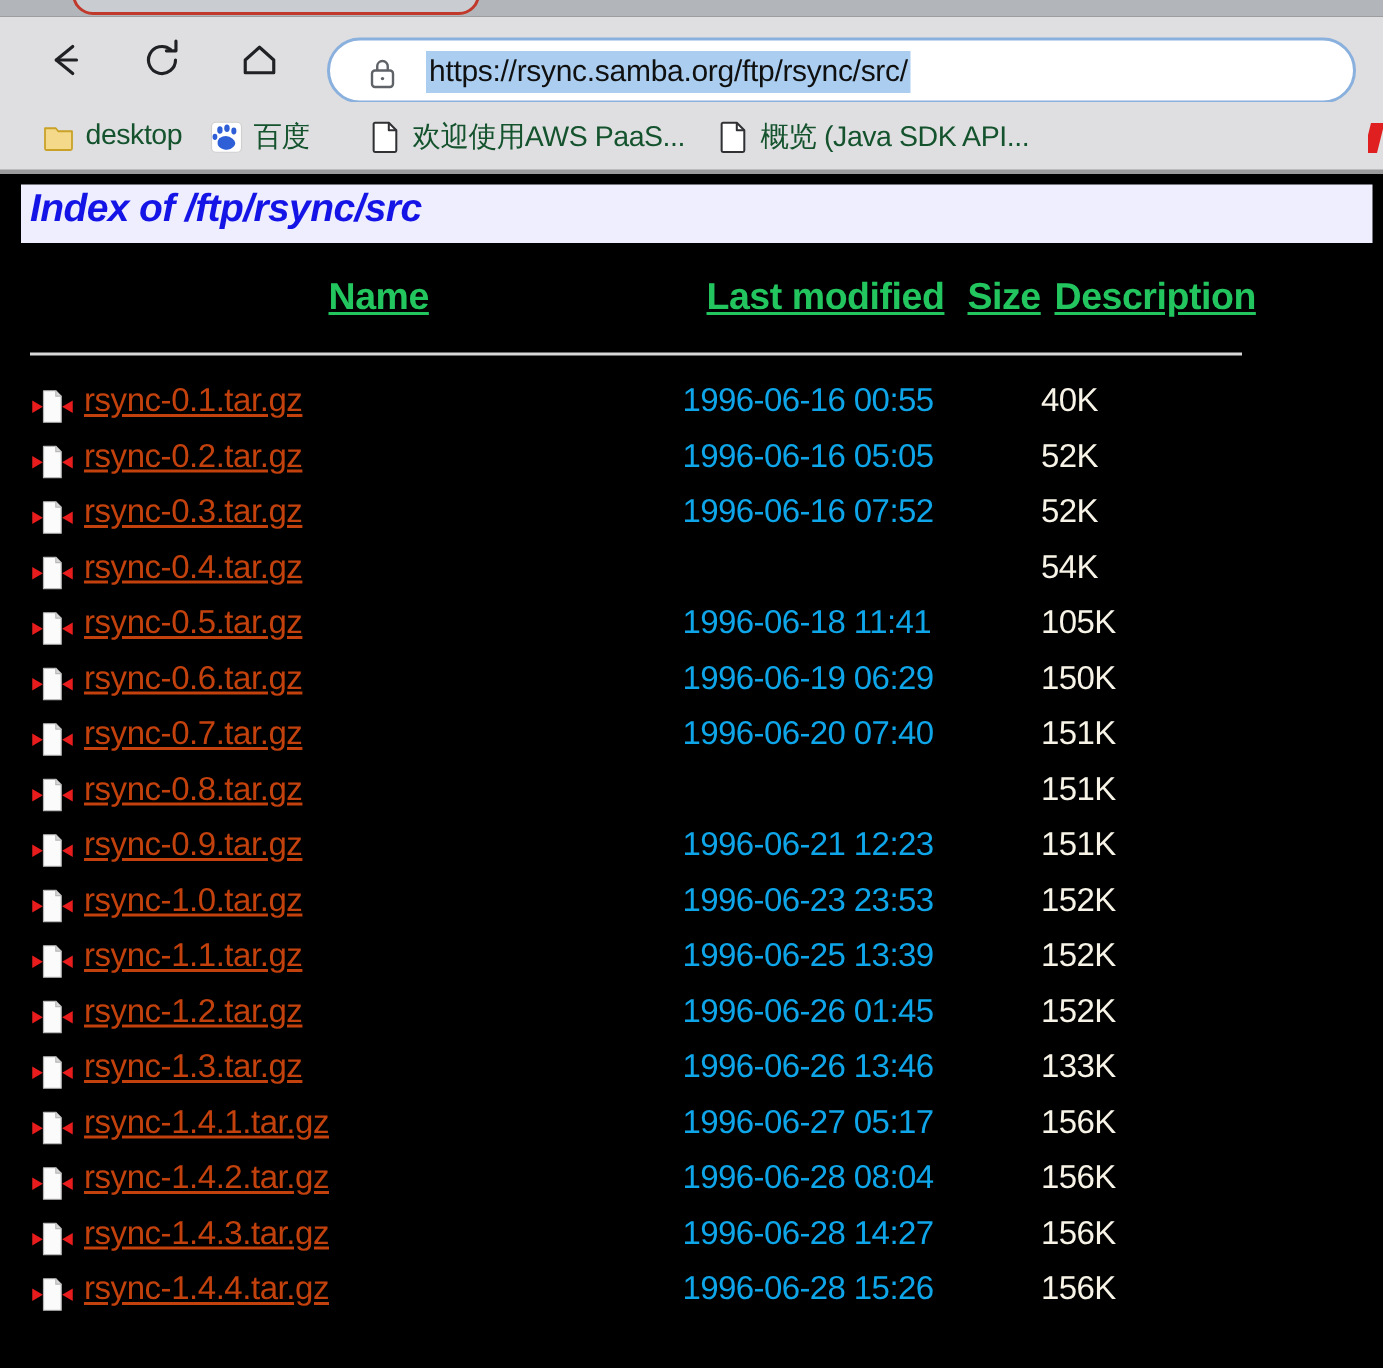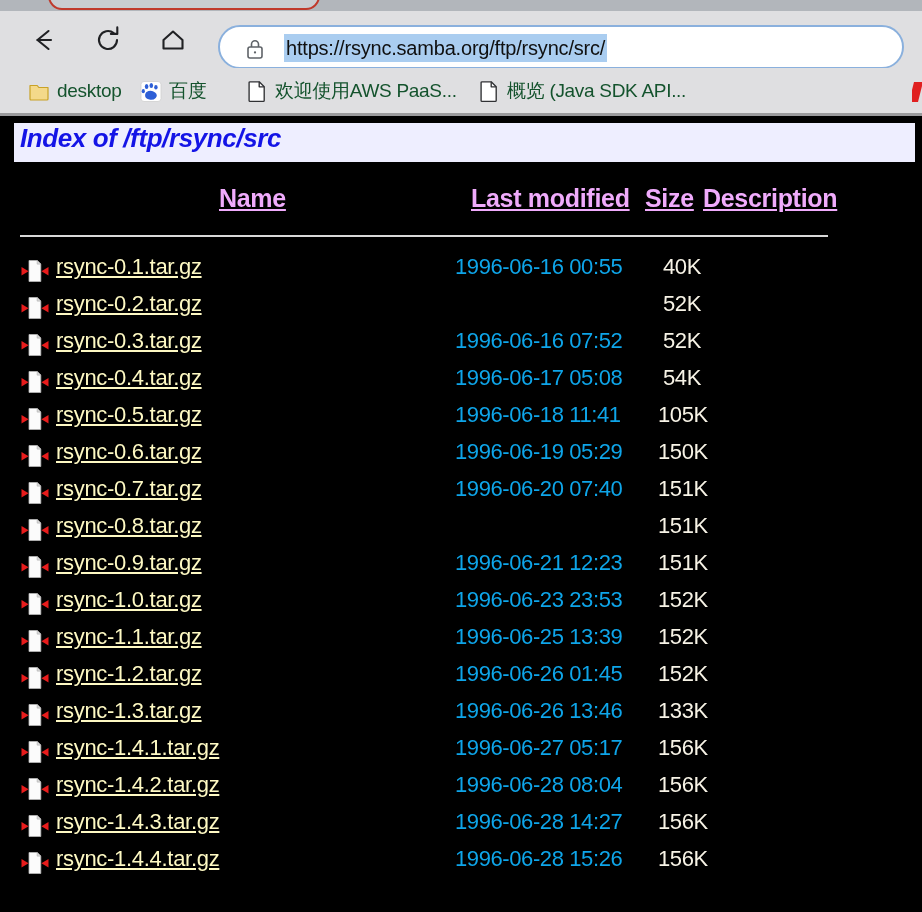--- a/index.html
+++ b/index.html
@@ -162,21 +162,21 @@
     position: absolute;
     left: 0; top: 68px;
     width: 922px; height: 36px;
   }
   .hdr-link {
     position: absolute;
     top: 0;
     font-family: "Liberation Sans", sans-serif;
     font-size: 25px;
     font-weight: bold;
-    color: #f0abfc;
+    color: #22c55e;
     text-decoration: underline;
     cursor: pointer;
     white-space: nowrap;
     letter-spacing: -0.3px;
   }
   .h-name { left: 219px; }
   .h-mod  { left: 471px; text-align: center; }
   .h-size { left: 645px; }
   .h-desc { left: 703px; }
 
@@ -201,41 +201,41 @@
     position: absolute;
     left: 21px; top: 6px;
     width: 28px; height: 26px;
   }
   .r-icon svg { display: block; }
   .r-name {
     position: absolute;
     left: 56px; top: 2px;
     font-family: "Liberation Sans", sans-serif;
     font-size: 22px;
-    color: #fef9c3;
+    color: #c2410c;
     text-decoration: underline;
     cursor: pointer;
     white-space: nowrap;
     letter-spacing: -0.3px;
   }
   .r-name.visited { color: #8a4fc4; }
   .r-date {
     position: absolute;
     left: 455px; top: 2px;
     font-family: "Liberation Sans", sans-serif;
     font-size: 22px;
     color: #0ea5e9;
     white-space: nowrap;
     letter-spacing: -0.4px;
   }
   .r-size {
     position: absolute;
-    left: 658px; top: 2px;
+    left: 694px; top: 2px;
     width: 48px;
-    text-align: center;
+    text-align: left;
     font-family: "Liberation Sans", sans-serif;
     font-size: 22px;
     color: #f7f3e6;
     white-space: nowrap;
     letter-spacing: -0.4px;
   }
   .r-size.dash {
     left: 624px;
     width: 48px;
     text-align: center;
@@ -371,20 +371,21 @@
         <div class="row">
           <div class="r-icon">
             <svg width="28" height="26" viewBox="0 0 28 26">
               <path d="M8 2.5 h8.2 l3.6 3.6 v17.4 h-11.8 Z" fill="#fbfbfb" stroke="#b8b8b8" stroke-width="0.8" stroke-linejoin="round"></path>
               <path d="M16.2 2.5 v3.6 h3.6" fill="#d8d8d8" stroke="#b8b8b8" stroke-width="0.8" stroke-linejoin="round"></path>
               <path d="M0.5 9 L7.6 13.2 L0.5 17.4 Z" fill="#e81c1c"></path>
               <path d="M27.5 9 L20.4 13.2 L27.5 17.4 Z" fill="#e81c1c"></path>
             </svg>
           </div>
           <a class="r-name">rsync-0.2.tar.gz</a>
+          <div class="r-date">1996-06-16 05:05</div>
           <div class="r-size">52K</div>
         </div>
         <div class="row">
           <div class="r-icon">
             <svg width="28" height="26" viewBox="0 0 28 26">
               <path d="M8 2.5 h8.2 l3.6 3.6 v17.4 h-11.8 Z" fill="#fbfbfb" stroke="#b8b8b8" stroke-width="0.8" stroke-linejoin="round"></path>
               <path d="M16.2 2.5 v3.6 h3.6" fill="#d8d8d8" stroke="#b8b8b8" stroke-width="0.8" stroke-linejoin="round"></path>
               <path d="M0.5 9 L7.6 13.2 L0.5 17.4 Z" fill="#e81c1c"></path>
               <path d="M27.5 9 L20.4 13.2 L27.5 17.4 Z" fill="#e81c1c"></path>
             </svg>
@@ -396,21 +397,20 @@
         <div class="row">
           <div class="r-icon">
             <svg width="28" height="26" viewBox="0 0 28 26">
               <path d="M8 2.5 h8.2 l3.6 3.6 v17.4 h-11.8 Z" fill="#fbfbfb" stroke="#b8b8b8" stroke-width="0.8" stroke-linejoin="round"></path>
               <path d="M16.2 2.5 v3.6 h3.6" fill="#d8d8d8" stroke="#b8b8b8" stroke-width="0.8" stroke-linejoin="round"></path>
               <path d="M0.5 9 L7.6 13.2 L0.5 17.4 Z" fill="#e81c1c"></path>
               <path d="M27.5 9 L20.4 13.2 L27.5 17.4 Z" fill="#e81c1c"></path>
             </svg>
           </div>
           <a class="r-name">rsync-0.4.tar.gz</a>
-          <div class="r-date">1996-06-17 05:08</div>
           <div class="r-size">54K</div>
         </div>
         <div class="row">
           <div class="r-icon">
             <svg width="28" height="26" viewBox="0 0 28 26">
               <path d="M8 2.5 h8.2 l3.6 3.6 v17.4 h-11.8 Z" fill="#fbfbfb" stroke="#b8b8b8" stroke-width="0.8" stroke-linejoin="round"></path>
               <path d="M16.2 2.5 v3.6 h3.6" fill="#d8d8d8" stroke="#b8b8b8" stroke-width="0.8" stroke-linejoin="round"></path>
               <path d="M0.5 9 L7.6 13.2 L0.5 17.4 Z" fill="#e81c1c"></path>
               <path d="M27.5 9 L20.4 13.2 L27.5 17.4 Z" fill="#e81c1c"></path>
             </svg>
@@ -422,21 +422,21 @@
         <div class="row">
           <div class="r-icon">
             <svg width="28" height="26" viewBox="0 0 28 26">
               <path d="M8 2.5 h8.2 l3.6 3.6 v17.4 h-11.8 Z" fill="#fbfbfb" stroke="#b8b8b8" stroke-width="0.8" stroke-linejoin="round"></path>
               <path d="M16.2 2.5 v3.6 h3.6" fill="#d8d8d8" stroke="#b8b8b8" stroke-width="0.8" stroke-linejoin="round"></path>
               <path d="M0.5 9 L7.6 13.2 L0.5 17.4 Z" fill="#e81c1c"></path>
               <path d="M27.5 9 L20.4 13.2 L27.5 17.4 Z" fill="#e81c1c"></path>
             </svg>
           </div>
           <a class="r-name">rsync-0.6.tar.gz</a>
-          <div class="r-date">1996-06-19 05:29</div>
+          <div class="r-date">1996-06-19 06:29</div>
           <div class="r-size">150K</div>
         </div>
         <div class="row">
           <div class="r-icon">
             <svg width="28" height="26" viewBox="0 0 28 26">
               <path d="M8 2.5 h8.2 l3.6 3.6 v17.4 h-11.8 Z" fill="#fbfbfb" stroke="#b8b8b8" stroke-width="0.8" stroke-linejoin="round"></path>
               <path d="M16.2 2.5 v3.6 h3.6" fill="#d8d8d8" stroke="#b8b8b8" stroke-width="0.8" stroke-linejoin="round"></path>
               <path d="M0.5 9 L7.6 13.2 L0.5 17.4 Z" fill="#e81c1c"></path>
               <path d="M27.5 9 L20.4 13.2 L27.5 17.4 Z" fill="#e81c1c"></path>
             </svg>

